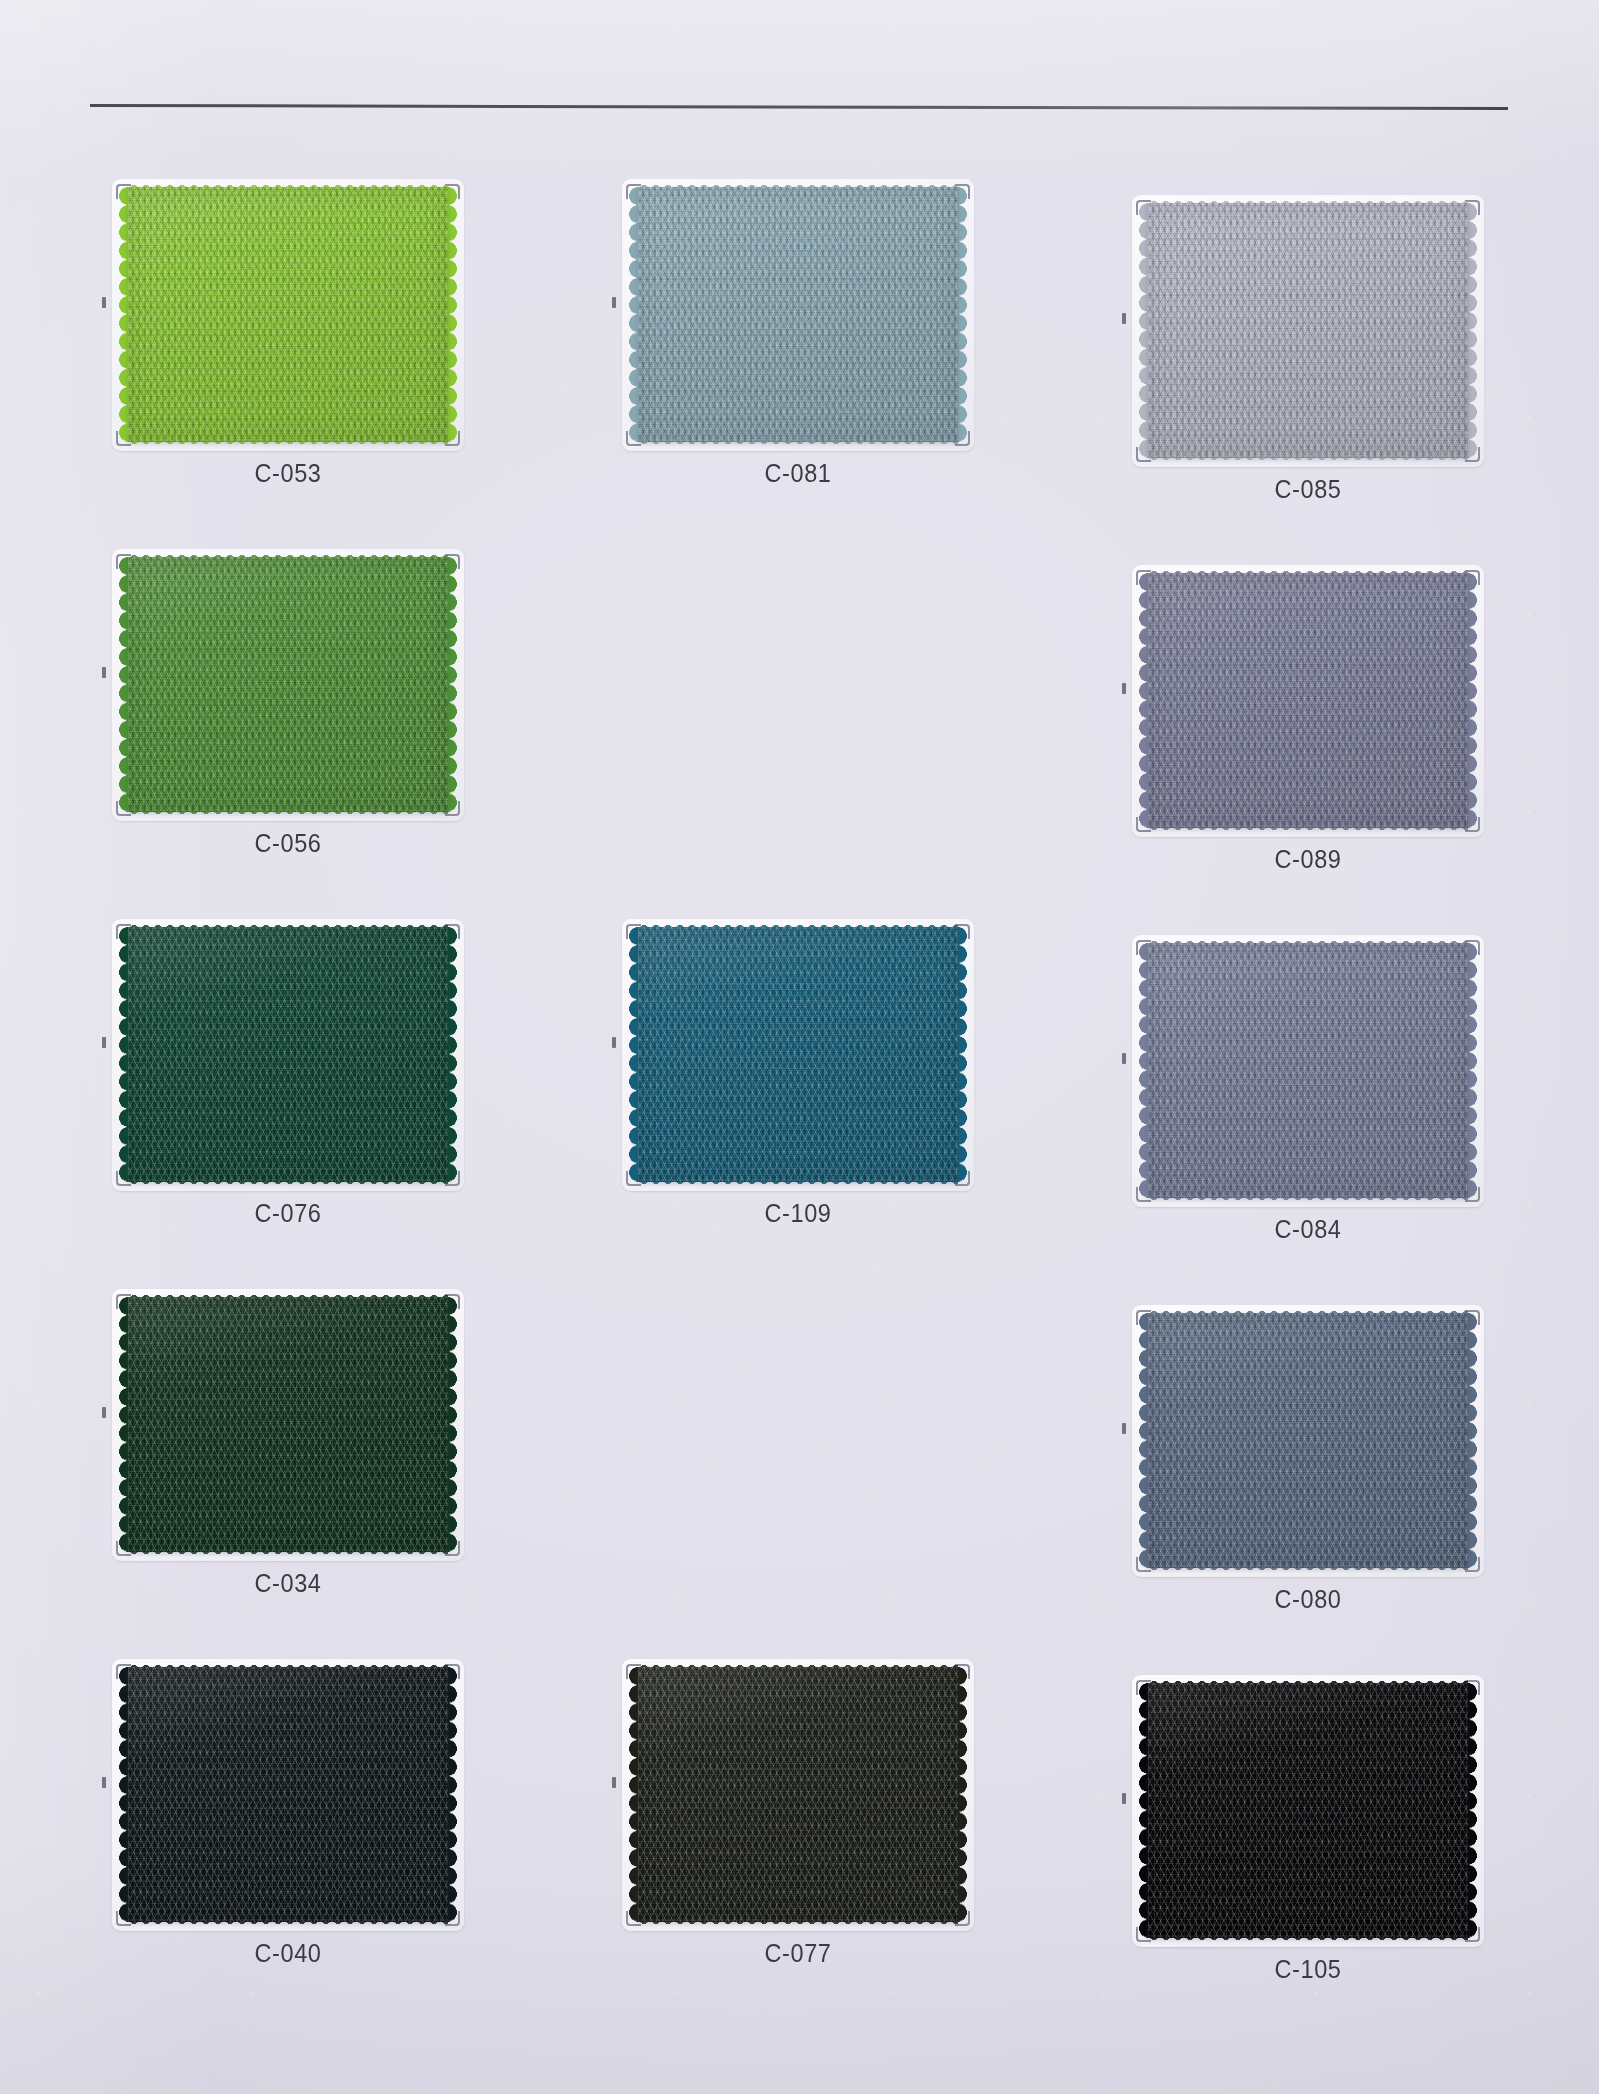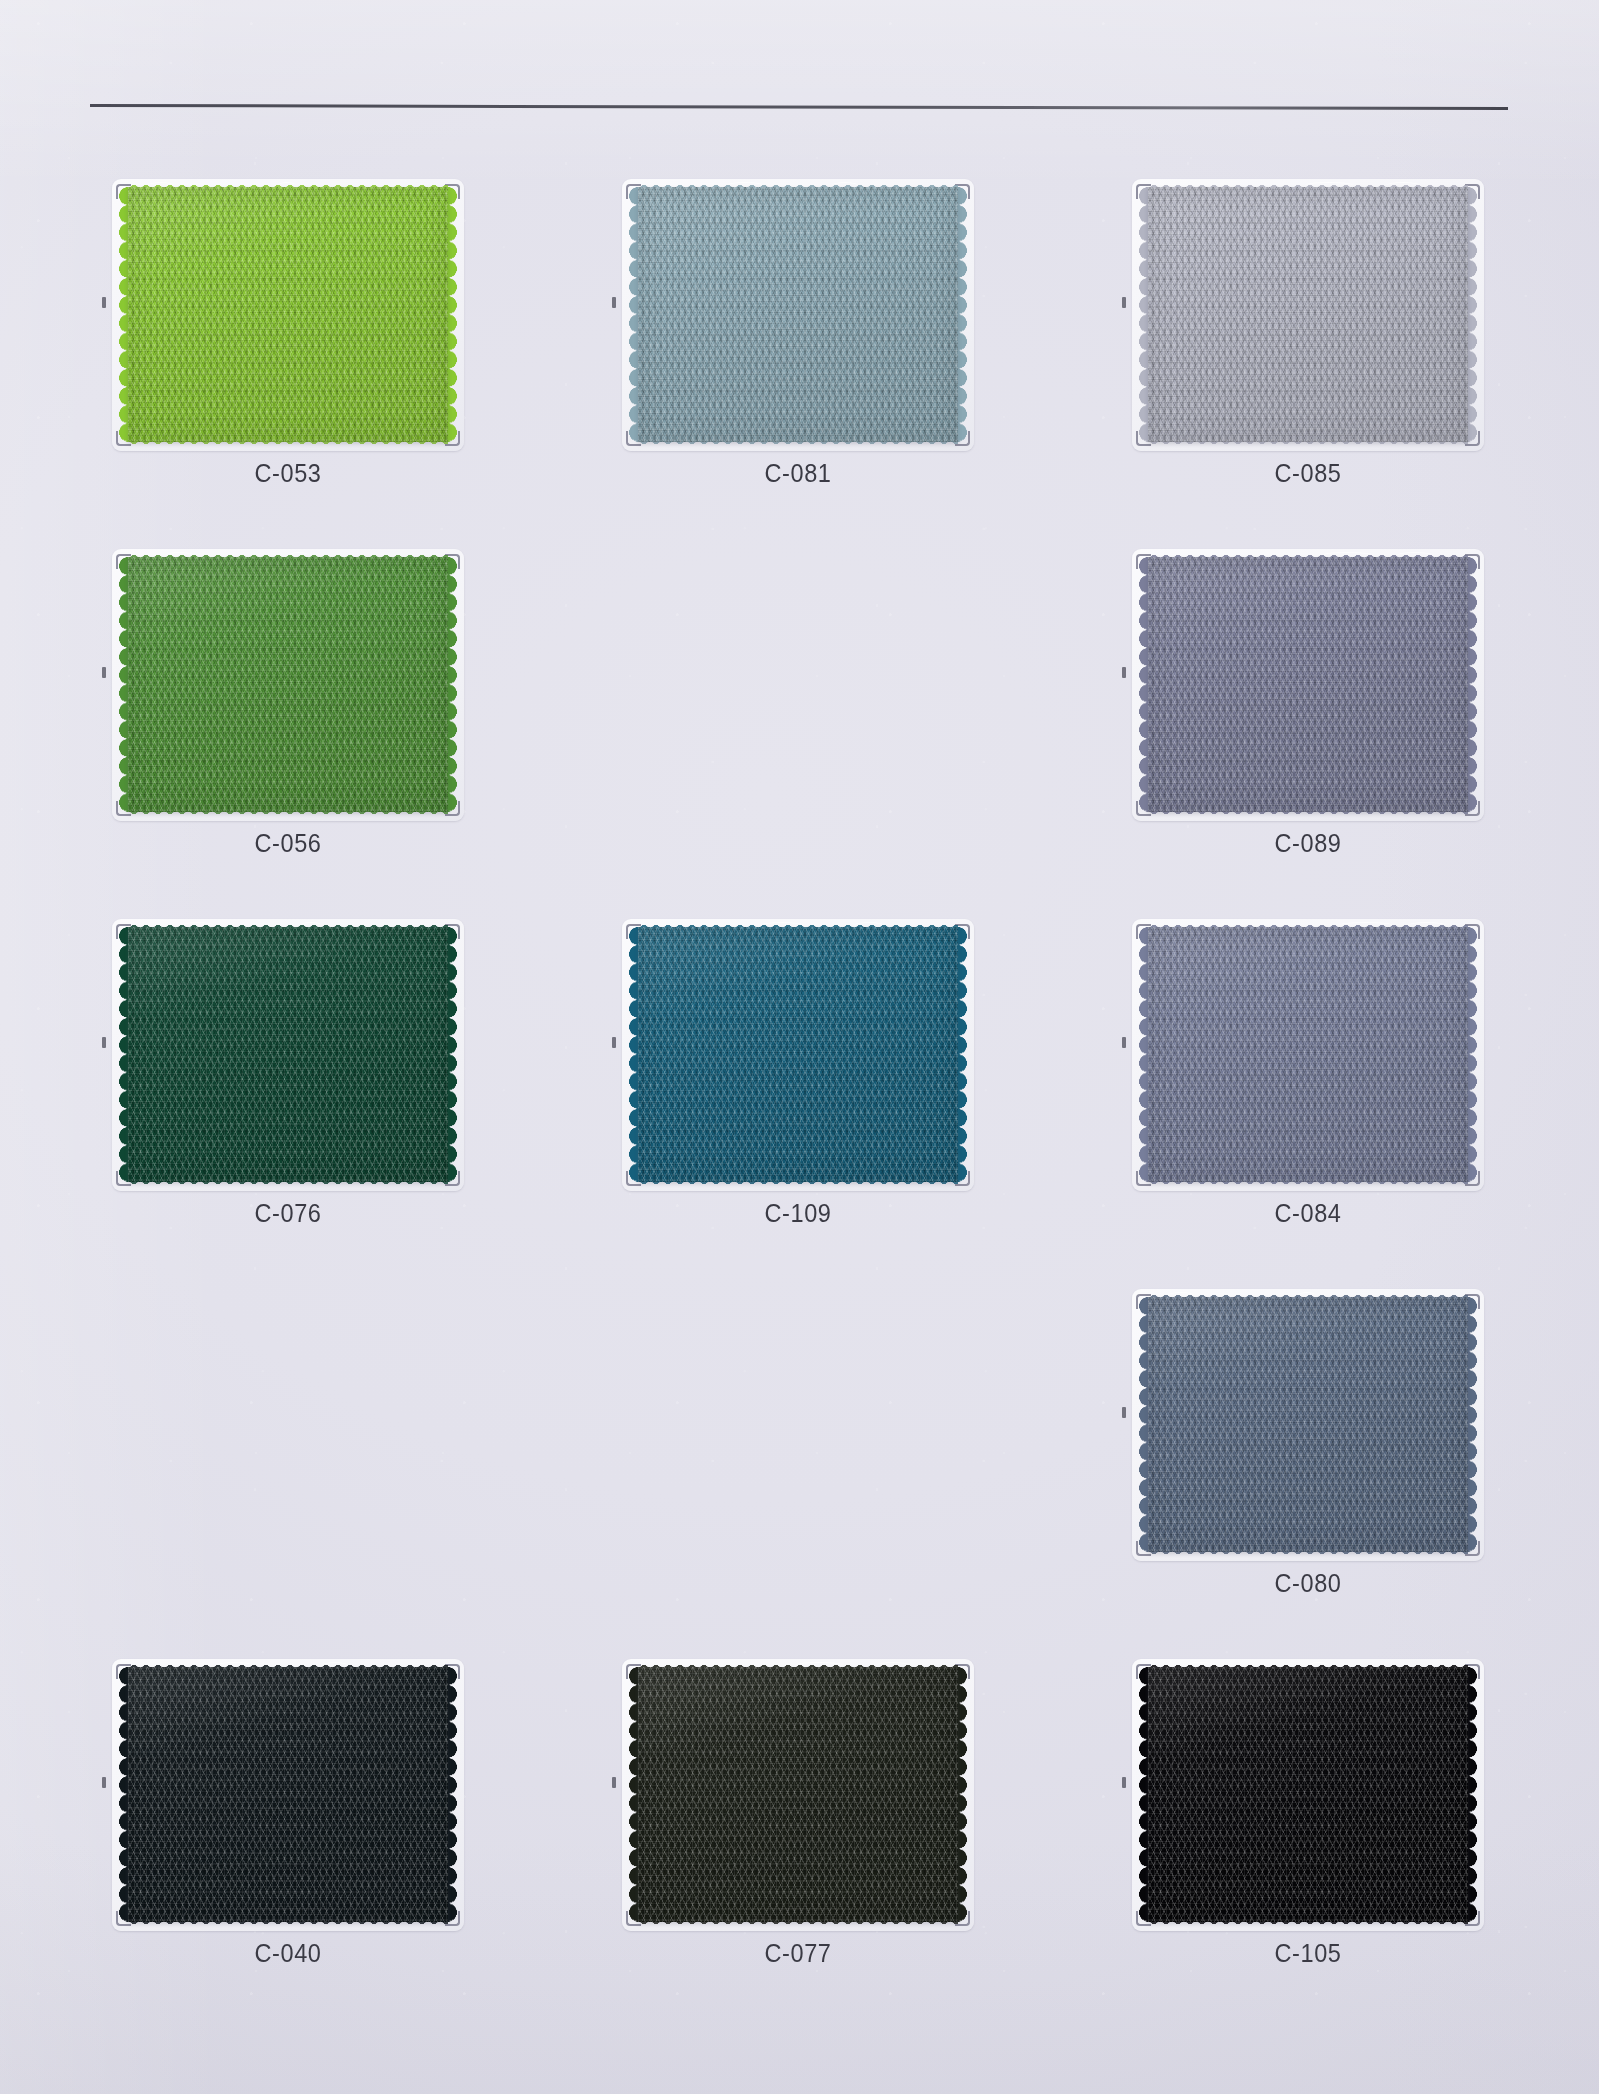--- a/index.html
+++ b/index.html
@@ -109,21 +109,21 @@
     position: relative;
     height: 370px;
   }
   .cell {
     position: absolute;
     width: 340px;
     height: 300px;
   }
   .cell.c0 { left: 128px; }
   .cell.c1 { left: 638px; }
-  .cell.c2 { left: 1148px; }
+  .cell.c2 { left: 1148px; margin-top: 16px; }
 
   
   .mount {
     position: absolute;
     left: -16px;
     top: -8px;
     width: 352px;
     height: 272px;
     background: linear-gradient(160deg, #fbfbfd 0%, #f3f3f7 55%, #e9e9f0 100%);
     border-radius: 9px;
@@ -434,20 +434,40 @@
             <span class="pink-edge top"></span>
             <span class="pink-edge bottom"></span>
             <span class="body"></span>
             <span class="wisp" style="left:190px;width:56px"></span>
             <span class="wisp" style="left:260px;width:38px"></span>
           </div>
           <div class="swatch-label">C-084</div>
         </div>
       </div>
       <div class="row">
+        <div class="cell c0">
+          <div class="mount">
+            <span class="notch tl"></span>
+            <span class="notch bl"></span>
+            <span class="notch tr"></span>
+            <span class="notch br"></span>
+            <span class="staple"></span>
+          </div>
+          <div class="fabric" style="--c:#12341f">
+            <span class="halo"></span>
+            <span class="pink-edge left"></span>
+            <span class="pink-edge right"></span>
+            <span class="pink-edge top"></span>
+            <span class="pink-edge bottom"></span>
+            <span class="body"></span>
+            <span class="wisp" style="left:71px;width:35px"></span>
+            <span class="wisp" style="left:183px;width:24px"></span>
+          </div>
+          <div class="swatch-label">C-034</div>
+        </div>
         <div class="cell c2">
           <div class="mount">
             <span class="notch tl"></span>
             <span class="notch bl"></span>
             <span class="notch tr"></span>
             <span class="notch br"></span>
             <span class="staple"></span>
           </div>
           <div class="fabric" style="--c:#5a6b84">
             <span class="halo"></span>

